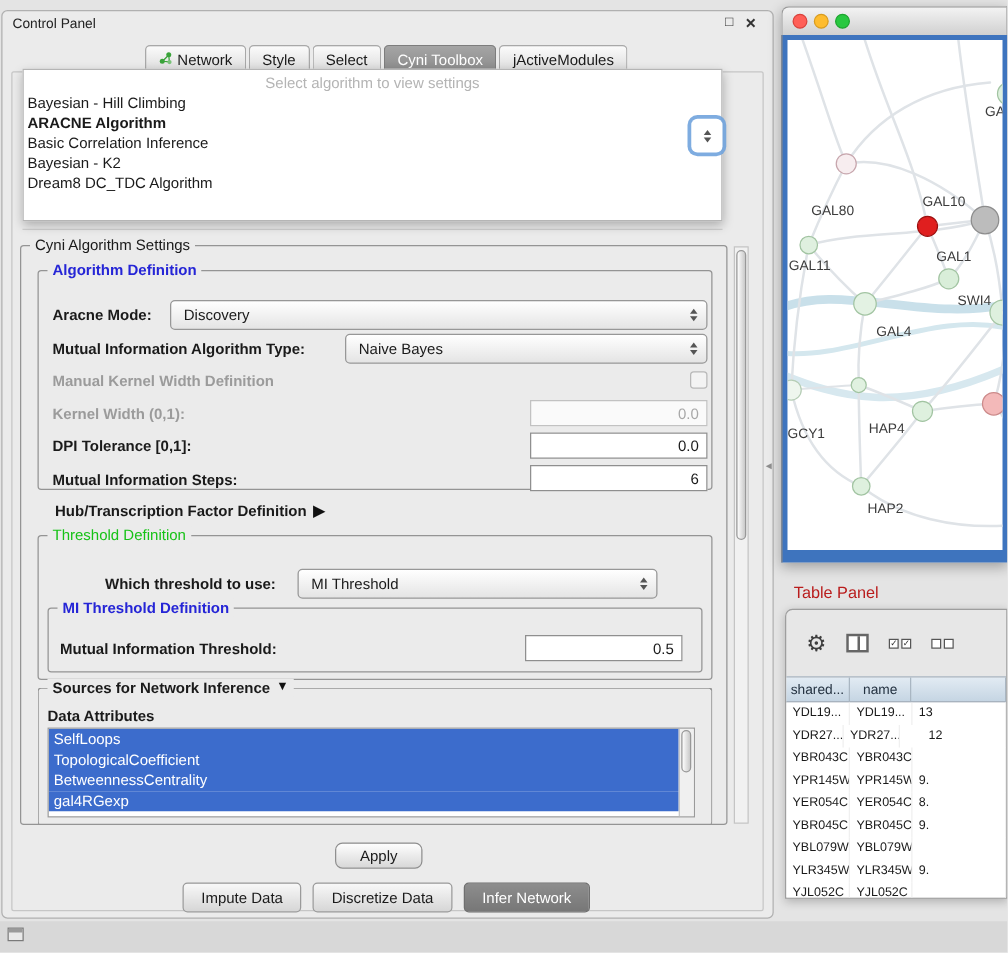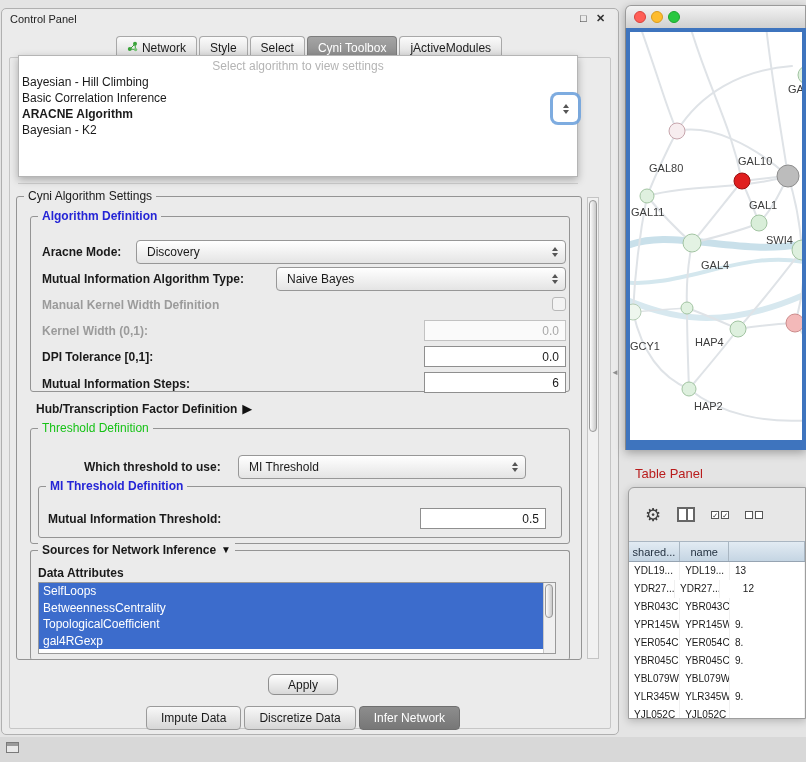--- a/index.html
+++ b/index.html
@@ -48,21 +48,21 @@
 
 .vscroll{background:#f1f1f1;border:1px solid #c4c4c4}
 .vthumb{position:absolute;left:1px;width:8px;background:linear-gradient(90deg,#fdfdfd,#c9c9c9);border:1px solid #989898;border-radius:5px;cursor:pointer}
 
 
 .attr-list{left:38px;top:582px;width:518px;height:72px;background:#fff;border:1px solid #9a9a9a;overflow:hidden}
 .attr-item{width:calc(100% - 12px);height:16.5px;line-height:16.5px;background:#3c6ccc;color:#fff;padding-left:4px;font-size:12px;cursor:pointer}
 .attr-scroll{position:absolute;right:0;top:0;width:12px;height:100%;background:#f0f0f0;border-left:1px solid #c8c8c8}
 
 
-.btabs{left:146px;top:706px;display:flex;gap:3px}
+.btabs{left:146px;top:706px;display:flex;gap:9px}
 .btab{padding:4px 14px;font-size:12px;border:1px solid #9a9a9a;border-radius:4px;background:linear-gradient(#f8f8f8,#d6d6d6);cursor:pointer}
 .btab.active{background:linear-gradient(#8d8d8d,#777);color:#fff;border-color:#6f6f6f}
 
 
 .net-win{left:625px;top:5px;width:181px;height:445px;box-shadow:0 3px 10px rgba(0,0,0,.3);border-radius:6px 0 0 0;z-index:5}
 .net-titlebar{height:23px;background:linear-gradient(#f3f3f3,#d0d0d0);border:1px solid #9a9a9a;border-bottom:none;border-radius:6px 0 0 0;display:flex;align-items:center;padding-left:8px;gap:5px}
 .light{width:12px;height:12px;border-radius:50%;cursor:pointer}
 .net-body{height:422px;background:#3e74be;padding:4px 4px 10px 4px;border-left:1px solid #888}
 .net-canvas{width:100%;height:100%;background:#fff;overflow:hidden}
 .net-label{font-size:11px;fill:#3c3c3c;font-family:"Liberation Sans",sans-serif}
@@ -124,23 +124,24 @@
         <span>jActiveModules</span>
       </div>
     </div>
 
   <div class="abs hidden-line"></div>
 
   <div class="abs popup">
     <div class="dd-prompt">Select algorithm to view settings</div>
     <div id="dd-items">
         <div class="dd-item">Bayesian - Hill Climbing</div>
+        <div class="dd-item selected">ARACNE Algorithm</div>
         <div class="dd-item">Basic Correlation Inference</div>
-        <div class="dd-item selected">ARACNE Algorithm</div>
         <div class="dd-item">Bayesian - K2</div>
+        <div class="dd-item">Dream8 DC_TDC Algorithm</div>
       </div>
   </div>
   <div class="abs combo-frag">
     <span class="spinner" style="position:static;transform:none">
         <i class="up"></i>
         <i class="dn"></i>
       </span>
   </div>
 
   <div class="abs groupbox" style="left:16px;top:196px;width:566px;height:464px">
@@ -171,21 +172,21 @@
   </div>
   <span class="abs lbl disabled" style="left:42px;top:298px">Manual Kernel Width Definition</span>
   <div class="checkbox" style="left:552px;top:297px"></div>
   <span class="abs lbl disabled" style="left:42px;top:324px">Kernel Width (0,1):</span>
   <div class="field disabled" style="left:424px;top:320px;width:142px">0.0</div>
   <span class="abs lbl" style="left:42px;top:350px">DPI Tolerance [0,1]:</span>
   <div class="field" style="left:424px;top:346px;width:142px">0.0</div>
   <span class="abs lbl" style="left:42px;top:377px">Mutual Information Steps:</span>
   <div class="field" style="left:424px;top:372px;width:142px">6</div>
 
-  <div class="abs" style="left:36px;top:401px;display:flex;align-items:flex-end">
+  <div class="abs" style="left:44px;top:401px;display:flex;align-items:flex-end">
     <span class="lbl">Hub/Transcription Factor Definition</span>
     <span class="tri" style="font-size:13px">▶</span>
   </div>
 
   <div class="abs groupbox" style="left:30px;top:428px;width:540px;height:116px">
     <span class="glabel t-green">Threshold Definition</span>
   </div>
   <span class="abs lbl" style="left:84px;top:460px">Which threshold to use:</span>
   <div class="combo" style="left:238px;top:455px;width:288px">
     <span>MI Threshold</span>
@@ -203,22 +204,22 @@
   <div class="abs groupbox" style="left:30px;top:550px;width:540px;height:110px;border-bottom:none">
     <span class="glabel" style="display:flex;align-items:center">
       <span class="lbl">Sources for Network Inference</span>
       <span class="tri">▼</span>
     </span>
   </div>
   <span class="abs lbl" style="left:38px;top:566px">Data Attributes</span>
   <div class="abs attr-list">
     <div id="attr-items">
         <div class="attr-item">SelfLoops</div>
+        <div class="attr-item">TopologicalCoefficient</div>
         <div class="attr-item">BetweennessCentrality</div>
-        <div class="attr-item">TopologicalCoefficient</div>
         <div class="attr-item">gal4RGexp</div>
       </div>
     <div class="attr-scroll">
       <div class="vthumb" style="top:1px;height:34px"></div>
     </div>
   </div>
 
   <div class="btn" style="left:268px;top:674px;width:70px">Apply</div>
 
   <div class="abs btabs" id="bottom-tabs">

